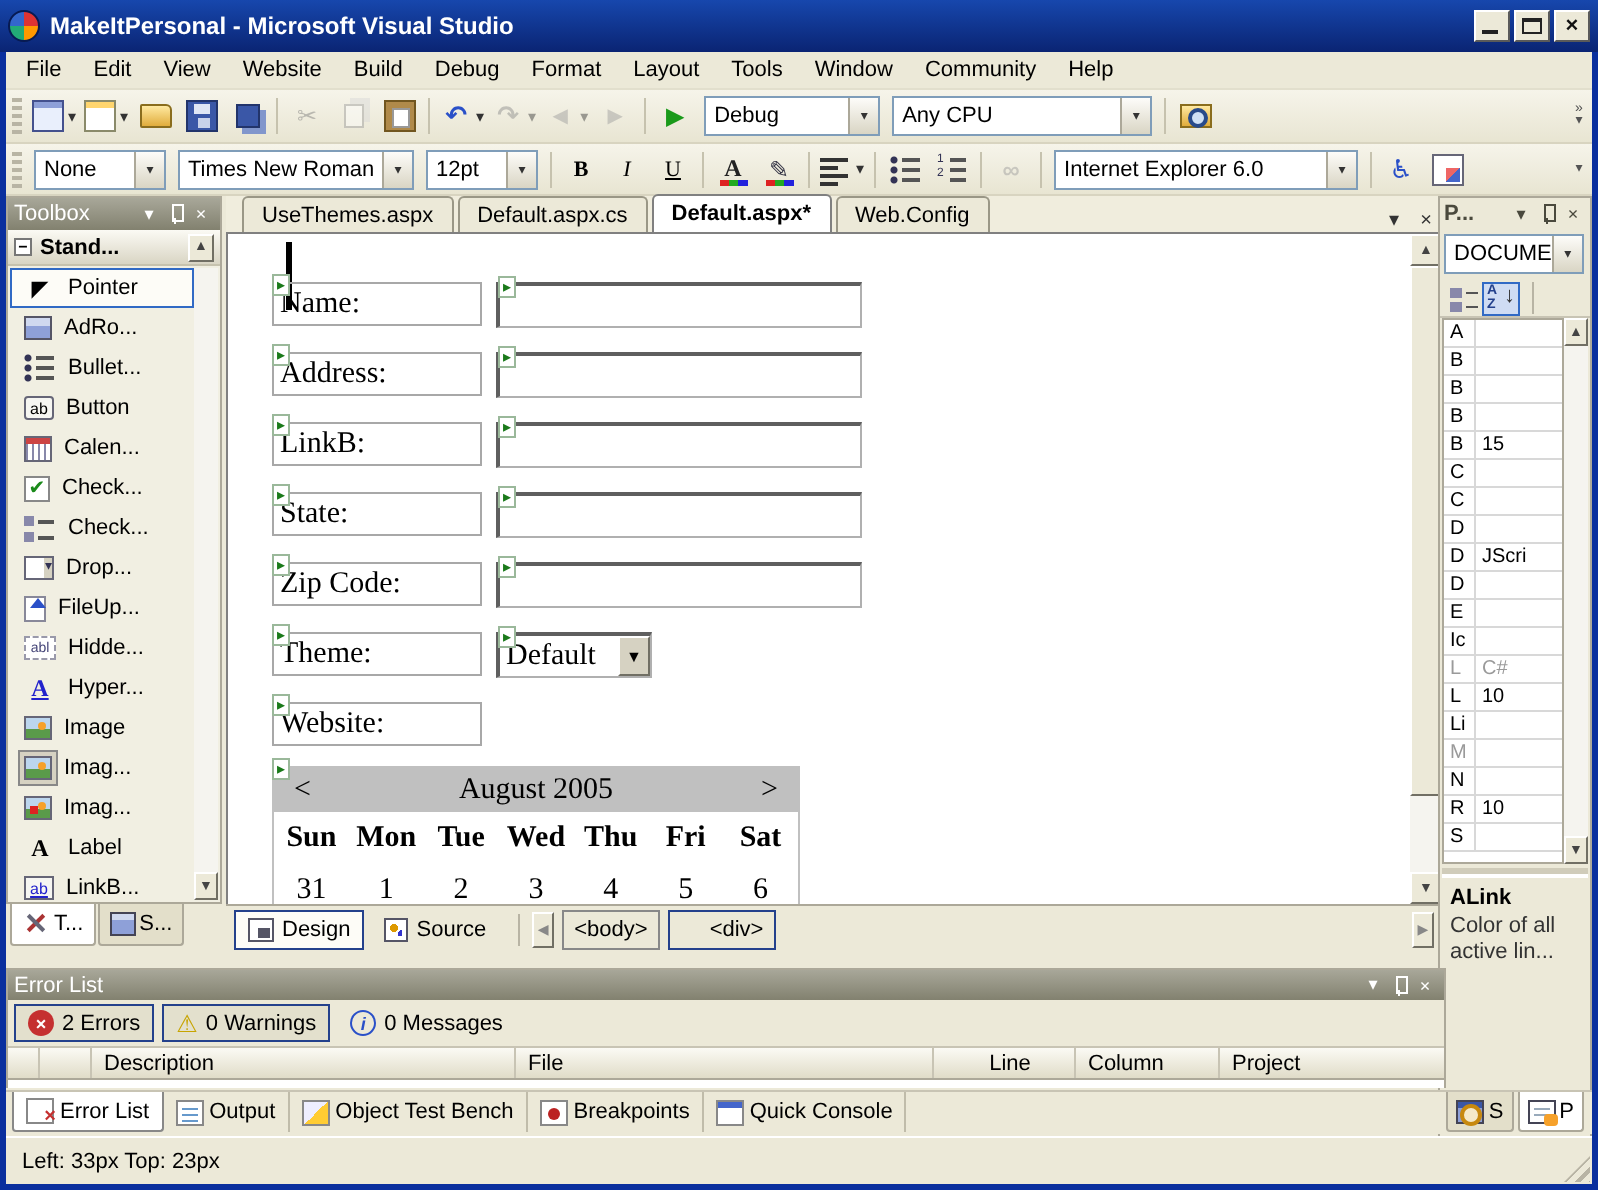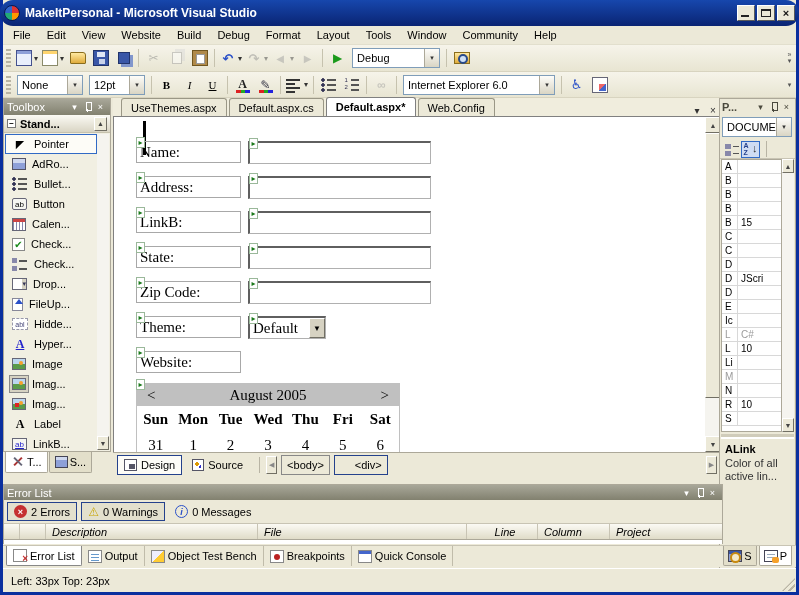--- a/index.html
+++ b/index.html
@@ -1,21 +1,21 @@
 <!DOCTYPE html>
 <html><head>
 <meta charset="utf-8">
 <style>
   *{box-sizing:border-box;margin:0;padding:0;}
   html,body{width:799px;height:595px;overflow:hidden;}
   body{font-family:"Liberation Sans","DejaVu Sans",sans-serif;font-size:11px;color:#000;}
   #win{position:relative;width:799px;height:595px;background:#ECE9D8;border:3px solid #0a2f9e;border-top:none;}
 
   
-  .titlebar{position:absolute;left:-3px;right:-3px;top:0;height:26px;background:linear-gradient(180deg,#1747ad,#0a2473);display:flex;align-items:center;padding:0 4px;border-radius:13px;}
+  .titlebar{position:absolute;left:-3px;right:-3px;top:0;height:26px;background:linear-gradient(180deg,#1747ad,#0a2473);display:flex;align-items:center;padding:0 4px;}
   .vslogo{width:16px;height:16px;border-radius:50%;background:conic-gradient(#d33 0 25%,#f90 25% 50%,#2a7 50% 75%,#36c 75% 100%);border:1px solid #071a52;margin-right:5px;flex:none;}
   .wtitle{color:#fff;font-weight:bold;font-size:12px;flex:1;white-space:nowrap;overflow:hidden;}
   .wbtn{width:18px;height:16px;background:#ECE9D8;border:1px solid;border-color:#fff #5a5a5a #5a5a5a #fff;margin-left:2px;position:relative;flex:none;}
   .wb-min{position:absolute;left:3px;bottom:3px;width:8px;height:2px;background:#222;}
   .wb-max{position:absolute;left:3px;top:3px;width:10px;height:8px;border:1px solid #222;border-top-width:2px;}
   .wb-cls{position:absolute;left:0;top:0;right:0;bottom:0;color:#111;font-weight:bold;font-size:11px;text-align:center;line-height:14px;}
 
   
   .menubar{position:absolute;left:0;right:0;top:26px;height:19px;display:flex;align-items:center;background:#ECE9D8;border-bottom:1px solid #e2dfcd;padding-left:2px;}
   .menu-item{padding:2px 8px;cursor:default;}
@@ -197,21 +197,21 @@
   #errorlist{position:absolute;left:0;bottom:48px;width:720px;height:60px;background:#ECE9D8;border:1px solid #aca899;}
   .el-head{height:15px;background:linear-gradient(180deg,#a8a799,#82816f);color:#fff;display:flex;align-items:center;padding:0 3px;}
   .el-head .ph-title{flex:1;}
   #el-toolbar{height:23px;display:flex;align-items:center;padding:2px 3px;}
   .el-btn{height:19px;display:inline-flex;align-items:center;padding:0 6px;margin-right:4px;white-space:nowrap;}
   .el-btn.pressed{background:#e3e0cd;border:1px solid #24418c;}
   .ic-error-badge{width:13px;height:13px;border-radius:50%;background:#c53030;color:#fff;font-weight:bold;font-size:9px;display:inline-flex;align-items:center;justify-content:center;margin-right:4px;}
   .ic-warning-badge{color:#c7a400;font-size:12px;margin-right:4px;}
   .ic-info-badge{width:13px;height:13px;border-radius:50%;border:1px solid #2a50c8;color:#2a50c8;font-size:9px;font-style:italic;font-weight:bold;display:inline-flex;align-items:center;justify-content:center;margin-right:4px;}
   #el-headerrow{height:17px;display:flex;background:linear-gradient(180deg,#fbfaf4,#e0dcc8);border-top:1px solid #c8c4b4;border-bottom:1px solid #aca899;}
-  .el-col{border-right:1px solid #c8c4b4;padding:2px 0 0 6px;white-space:nowrap;overflow:hidden;font-style:italic;}
+  .el-col{border-right:1px solid #c8c4b4;padding:2px 0 0 6px;white-space:nowrap;overflow:hidden;}
   #el-body{flex:1;background:#fff;height:4px;}
 
   
   #paneltabs{position:absolute;left:0;right:0;bottom:25px;height:22px;background:#ECE9D8;border-top:1px solid #c8c4b4;display:flex;align-items:flex-start;padding-left:3px;}
   .ptab{height:20px;display:flex;align-items:center;padding:0 6px;border-right:1px solid #c0bcaa;white-space:nowrap;}
   .ptab.active{background:#fff;border:1px solid #888;border-top:none;border-radius:0 0 2px 2px;font-weight:normal;}
   .ptab .pticon{width:14px;height:13px;margin-right:3px;position:relative;flex:none;}
   .ic-error-list-tab{background:#fff;border:1px solid #888;}
   .ic-error-list-tab::after{content:"×";position:absolute;right:-2px;bottom:-3px;color:#c53030;font-weight:bold;font-size:10px;}
   .ic-output-tab{background:#fff;border:1px solid #888;background-image:linear-gradient(#69c 0 0),linear-gradient(#69c 0 0),linear-gradient(#69c 0 0);background-size:8px 1px;background-position:2px 3px,2px 6px,2px 9px;background-repeat:no-repeat;}
@@ -308,34 +308,42 @@
         </span>
         <span class="tbtn sep"></span>
         <span class="tbtn">
           <span class="gl ic-start-debug">▶</span>
         </span>
     </span>
     <span class="combo" style="width:88px;">
       <span class="cval">Debug</span>
       <span class="cdd">▾</span>
     </span>
+    <span class="combo" style="width:130px;">
+      <span class="cval">Any CPU</span>
+      <span class="cdd">▾</span>
+    </span>
     <span class="tbtn sep"></span>
     <span class="tbtn">
         <span class="gl ic-find-in-files"></span>
       </span>
     <span class="overflow">
         <span>»</span>
         <span>▾</span>
       </span>
   </div>
 
   <div class="toolbar" id="toolbar2">
     <span class="grip"></span>
     <span class="combo" style="width:66px;">
       <span class="cval">None</span>
+      <span class="cdd">▾</span>
+    </span>
+    <span class="combo" style="width:118px;">
+      <span class="cval">Times New Roman</span>
       <span class="cdd">▾</span>
     </span>
     <span class="combo" style="width:56px;">
       <span class="cval">12pt</span>
       <span class="cdd">▾</span>
     </span>
     <span class="tbtn sep"></span>
     <span class="tbtn" style="font-weight:bold;font-family:'Liberation Serif',serif;">B</span>
     <span class="tbtn" style="font-style:italic;font-family:'Liberation Serif',serif;">I</span>
     <span class="tbtn" style="text-decoration:underline;font-family:'Liberation Serif',serif;">U</span>

